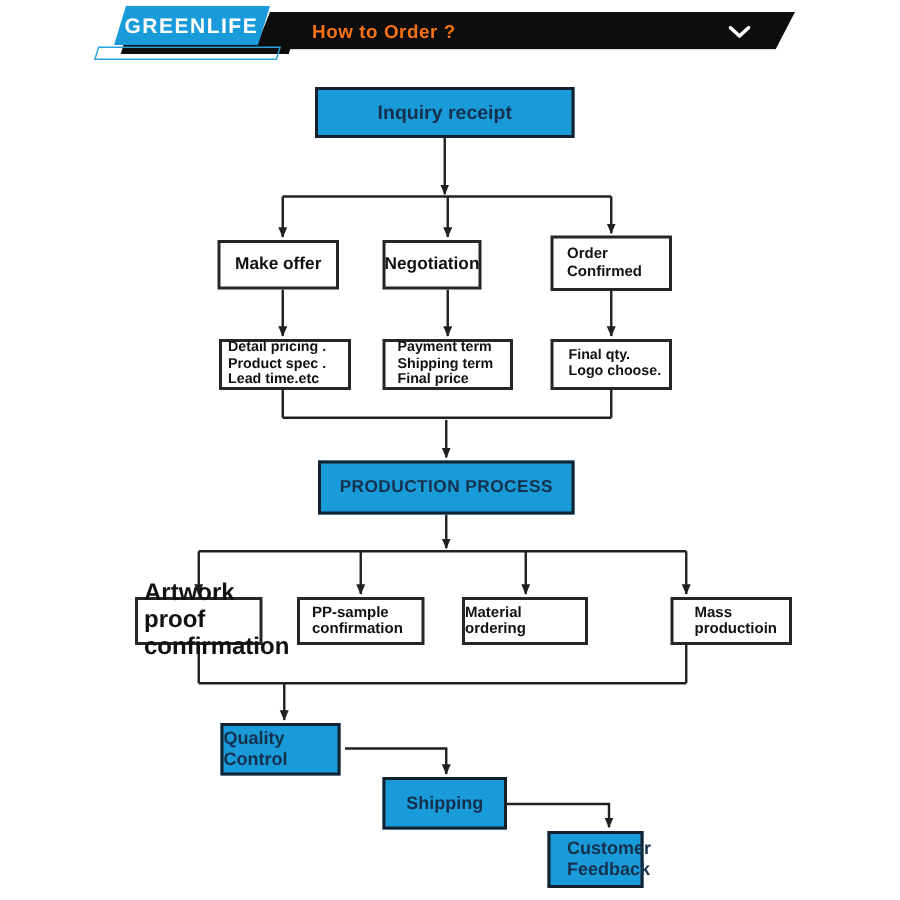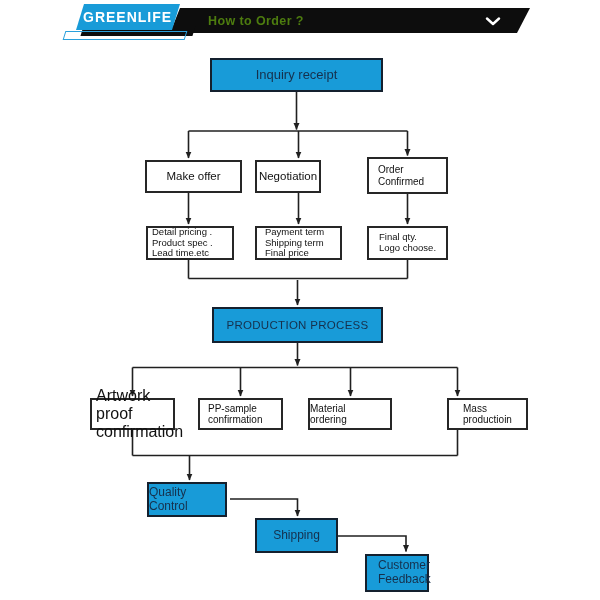--- a/index.html
+++ b/index.html
@@ -4,21 +4,21 @@
 <style>
   html,body{margin:0;padding:0;background:#fff;}
   #stage{
     position:relative;width:600px;height:600px;background:#ffffff;overflow:hidden;
     font-family:"Liberation Sans",sans-serif;
   }
   
   #title-bar{
     position:absolute;left:170px;top:8px;width:360px;height:25px;background:#0d0d0d;
     clip-path:polygon(10px 0,100% 0,calc(100% - 13px) 100%,0 100%);
-    display:flex;align-items:center;color:#4d7c0f;font-size:12.5px;font-weight:bold;
+    display:flex;align-items:center;color:#f97316;font-size:12.5px;font-weight:bold;
     letter-spacing:.4px;padding-left:38px;box-sizing:border-box;z-index:1;
   }
   #logo-shadow{
     position:absolute;left:82px;top:26px;width:112px;height:10px;background:#0d0d0d;
     transform:skewX(-17deg);z-index:2;
   }
   #logo-outline{
     position:absolute;left:64px;top:31px;width:122px;height:9px;background:transparent;
     border:1.5px solid #2aa0dc;transform:skewX(-17deg);box-sizing:border-box;z-index:3;
   }
@@ -26,21 +26,21 @@
     position:absolute;left:80px;top:4px;width:96px;height:26px;background:#189bd8;
     transform:skewX(-17deg);display:flex;align-items:center;justify-content:center;z-index:4;
   }
   #brand-logo span{
     transform:skewX(17deg);color:#fff;font-weight:bold;font-size:14px;letter-spacing:1px;
   }
   #chevron{position:absolute;left:315px;top:9px;}
   
   .n{
     position:absolute;box-sizing:border-box;display:flex;align-items:center;
-    font-weight:normal;white-space:pre-line;line-height:1.13;z-index:5;
+    font-weight:bold;white-space:pre-line;line-height:1.13;z-index:5;
   }
   .blue{background:#189bd8;border:2px solid #14202e;color:#16304c;}
   .white{background:#ffffff;border:2px solid #262626;color:#111;}
   .c{justify-content:center;text-align:center;}
   svg.wires{position:absolute;left:0;top:0;z-index:4;}
 </style>
 </head>
 <body>
 
 <div id="stage">
@@ -86,21 +86,21 @@
       <path d="M457.5 430 V455.5"></path>
       <path d="M132.5 455.5 H457.5"></path>
       <path d="M189.5 455.5 V480" marker-end="url(#ah)"></path>
       <path d="M230 499 H297.5 V516" marker-end="url(#ah)"></path>
       <path d="M338 536 H406 V551.5" marker-end="url(#ah)"></path>
     </g>
   </svg>
 
   <div class="n blue c" style="left:210px;top:58px;width:173px;height:34px;font-size:13px;">Inquiry receipt</div>
 
-  <div class="n white c" style="left:145px;top:160px;width:97px;height:33px;font-size:11.5px;">Make offer</div>
+  <div class="n white c" style="left:145px;top:160px;width:81px;height:33px;font-size:11.5px;">Make offer</div>
 
   <div class="n white c" style="left:255px;top:160px;width:66px;height:33px;font-size:11.5px;">Negotiation</div>
 
   <div class="n white" style="left:367px;top:157px;width:81px;height:37px;font-size:10px;padding-left:9px;">Order
 Confirmed</div>
 
   <div class="n white" style="left:146px;top:226px;width:88px;height:34px;font-size:9.5px;padding-left:4px;">Detail pricing .
 Product spec .
 Lead time.etc</div>
 

